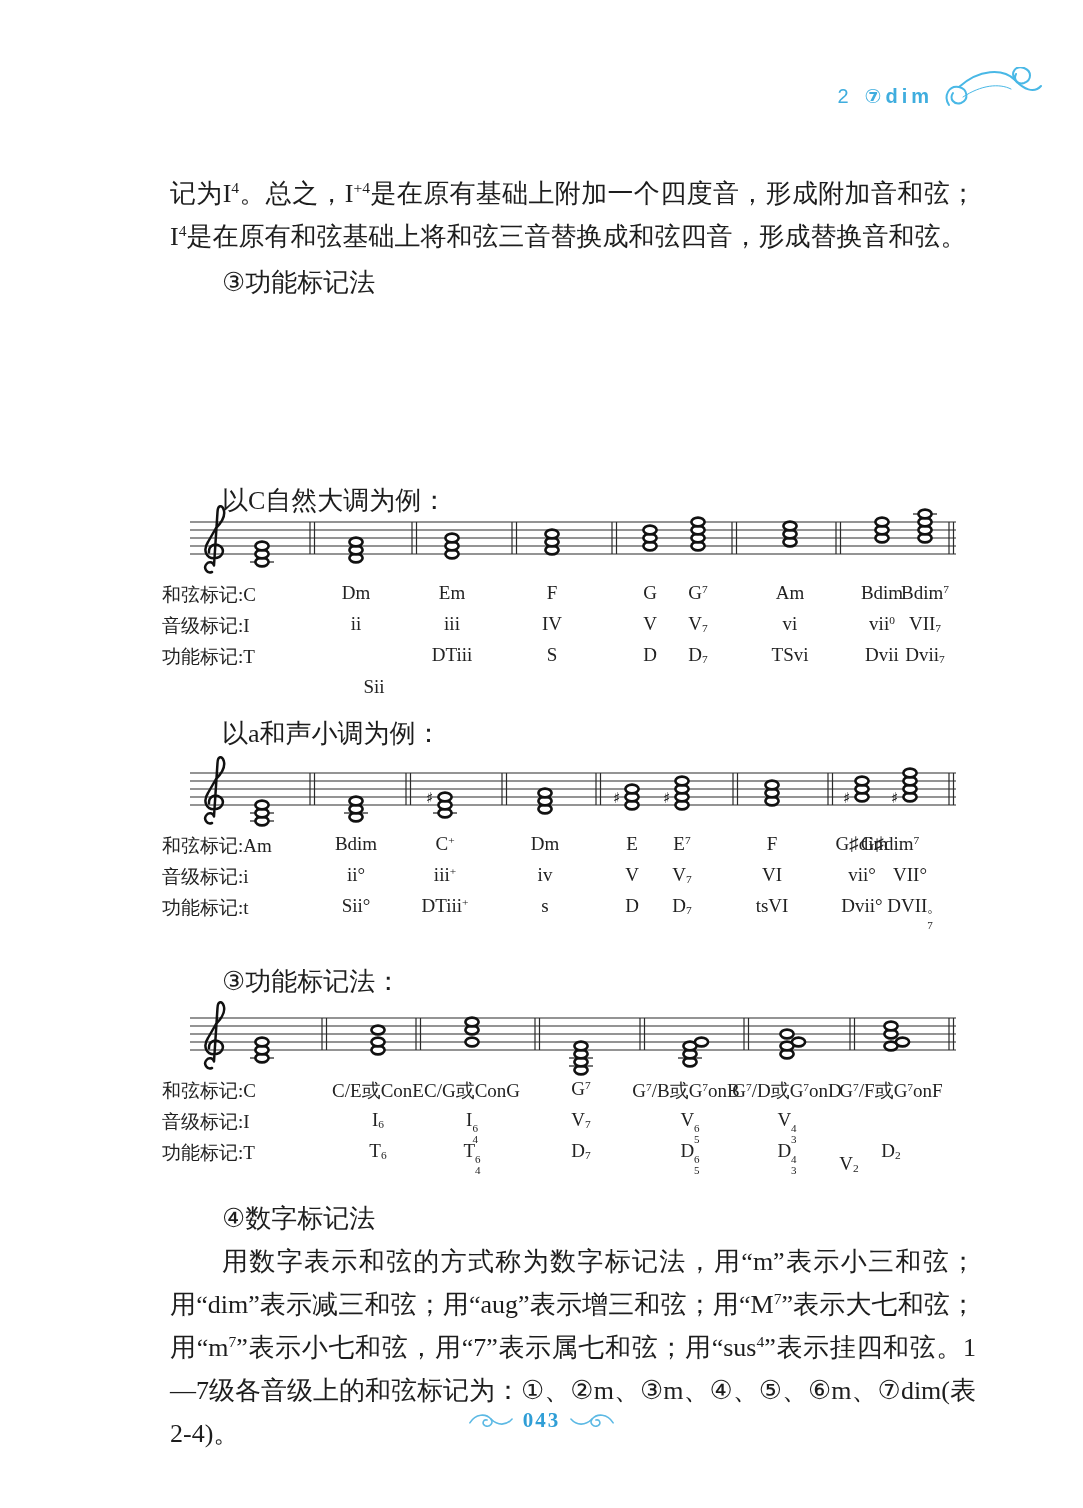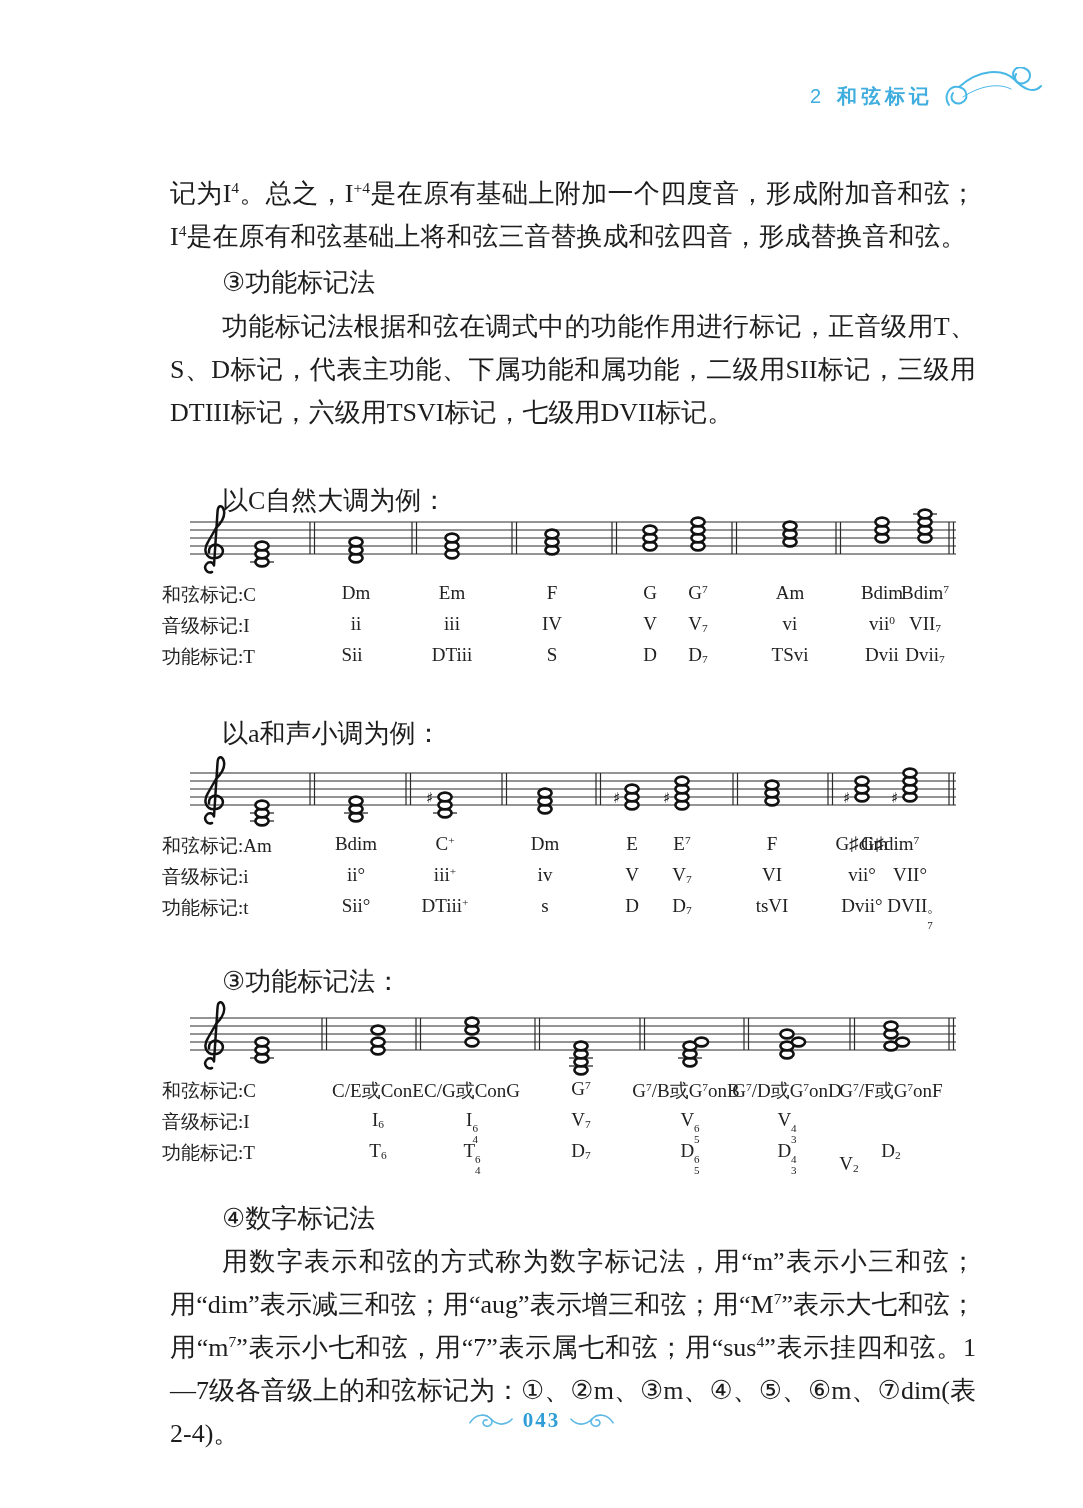--- a/index.html
+++ b/index.html
@@ -31,34 +31,33 @@
   .ftr{position:absolute;top:1408px;left:0;width:100%;display:flex;justify-content:center;align-items:center;gap:9px;}
   .pageno{font-size:21px;letter-spacing:2px;color:#2f9ed6;font-weight:600;}
 </style>
 </head>
 <body>
 
 <div class="page">
 
   <div class="hdr">
     <span class="chapno">2</span>
-    <span class="chaptitle">和弦标记</span>
+    <span class="chaptitle">⑦dim</span>
     <svg width="104" height="58" viewBox="0 0 104 58">
       <g fill="none" stroke="#49b8e6" stroke-width="2" stroke-linecap="round">
         <path d="M10,38 C4,29 10,18 20,20 C29,22 30,33 22,36 C15,38 10,32 14,26"></path>
         <path d="M20,20 C40,2 64,1 76,13 C84,22 95,27 102,19"></path>
         <path d="M76,13 C71,5 77,-2 85,1 C93,4 93,13 85,16 C79,18 74,13 77,7"></path>
         <path d="M24,30 C42,18 60,16 72,22" stroke-width="1"></path>
       </g>
     </svg>
   </div>
 
   <p class="blk just p1">记为I<sup>4</sup>。总之，I<sup>+4</sup>是在原有基础上附加一个四度音，形成附加音和弦；I<sup>4</sup>是在原有和弦基础上将和弦三音替换成和弦四音，形成替换音和弦。</p>
   <p class="blk indent h3">③功能标记法</p>
-  <p class="blk just indent p2">功能标记法根据和弦在调式中的功能作用进行标记，正音级用T、S、D标记，代表主功能、下属功能和属功能，二级用SII标记，三级用DTIII标记，六级用TSVI标记，七级用DVII标记。</p>
   <p class="blk indent i1">以C自然大调为例：</p>
 
   <section class="staffblock" id="staff-0">
       <svg width="812" height="100" class="staff">
         <line x1="40" y1="24" x2="806" y2="24" stroke="#2a2a2a" stroke-width="1.2"></line>
         <line x1="40" y1="32" x2="806" y2="32" stroke="#2a2a2a" stroke-width="1.2"></line>
         <line x1="40" y1="40" x2="806" y2="40" stroke="#2a2a2a" stroke-width="1.2"></line>
         <line x1="40" y1="48" x2="806" y2="48" stroke="#2a2a2a" stroke-width="1.2"></line>
         <line x1="40" y1="56" x2="806" y2="56" stroke="#2a2a2a" stroke-width="1.2"></line>
         <g transform="translate(64,0)">
@@ -145,21 +144,21 @@
         <span class="cell" style="left: 302px;">iii</span>
         <span class="cell" style="left: 402px;">IV</span>
         <span class="cell" style="left: 500px;">V</span>
         <span class="cell" style="left: 548px;">V<sub>7</sub></span>
         <span class="cell" style="left: 640px;">vi</span>
         <span class="cell" style="left: 732px;">vii<sup>0</sup></span>
         <span class="cell" style="left: 775px; text-align: center;">VII<sub>7</sub></span>
       </div>
       <div class="lrow" style="top: 146px;">
         <span class="head">功能标记:T</span>
-        <span class="cell" style="left: 202px;">Sii</span>
+        <span class="cell" style="left: 224px; margin-top: 32px;">Sii</span>
         <span class="cell" style="left: 302px;">DTiii</span>
         <span class="cell" style="left: 402px;">S</span>
         <span class="cell" style="left: 500px;">D</span>
         <span class="cell" style="left: 548px;">D<sub>7</sub></span>
         <span class="cell" style="left: 640px;">TSvi</span>
         <span class="cell" style="left: 732px;">Dvii</span>
         <span class="cell" style="left: 775px;">Dvii<sub>7</sub></span>
       </div>
     </section>
 

